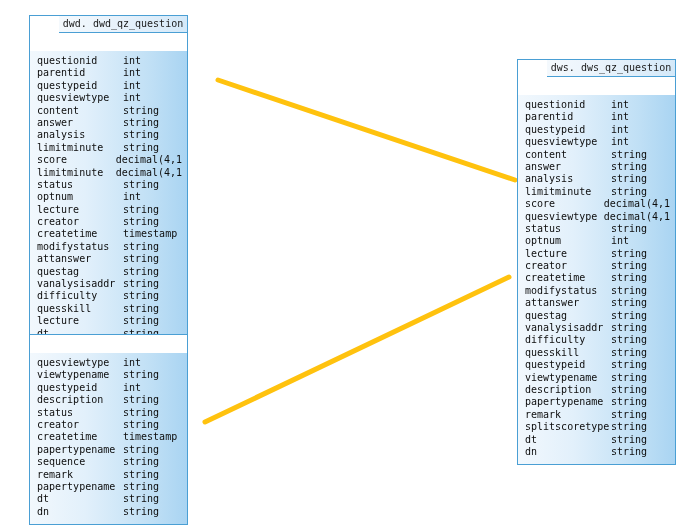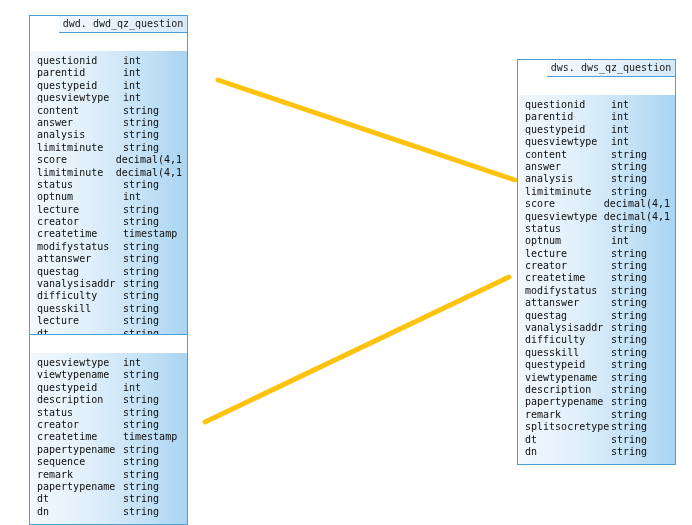--- a/index.html
+++ b/index.html
@@ -290,21 +290,21 @@
         </div>
         <div class="field-row">
           <span class="field-name">papertypename</span>
           <span class="field-type">string</span>
         </div>
         <div class="field-row">
           <span class="field-name">remark</span>
           <span class="field-type">string</span>
         </div>
         <div class="field-row">
-          <span class="field-name">splitsocretype</span>
+          <span class="field-name">splitscoretype</span>
           <span class="field-type">string</span>
         </div>
         <div class="field-row">
           <span class="field-name">dt</span>
           <span class="field-type">string</span>
         </div>
         <div class="field-row">
           <span class="field-name">dn</span>
           <span class="field-type">string</span>
         </div>

